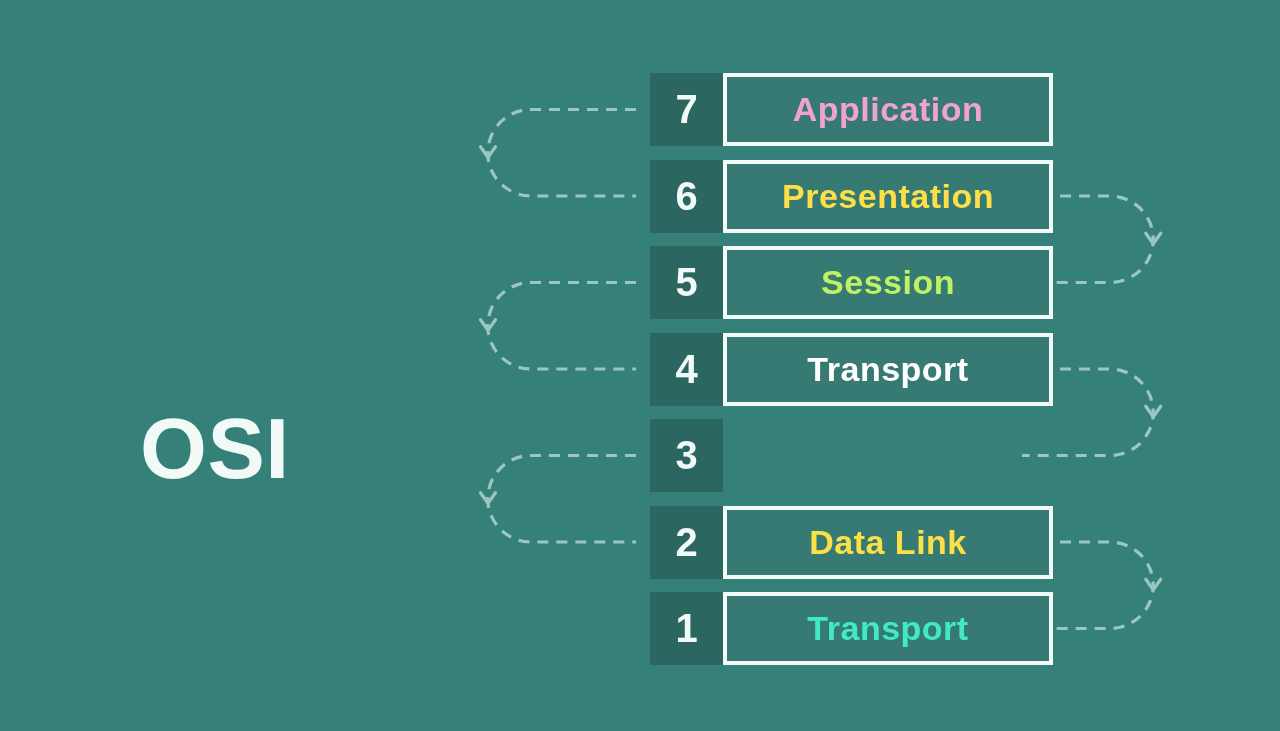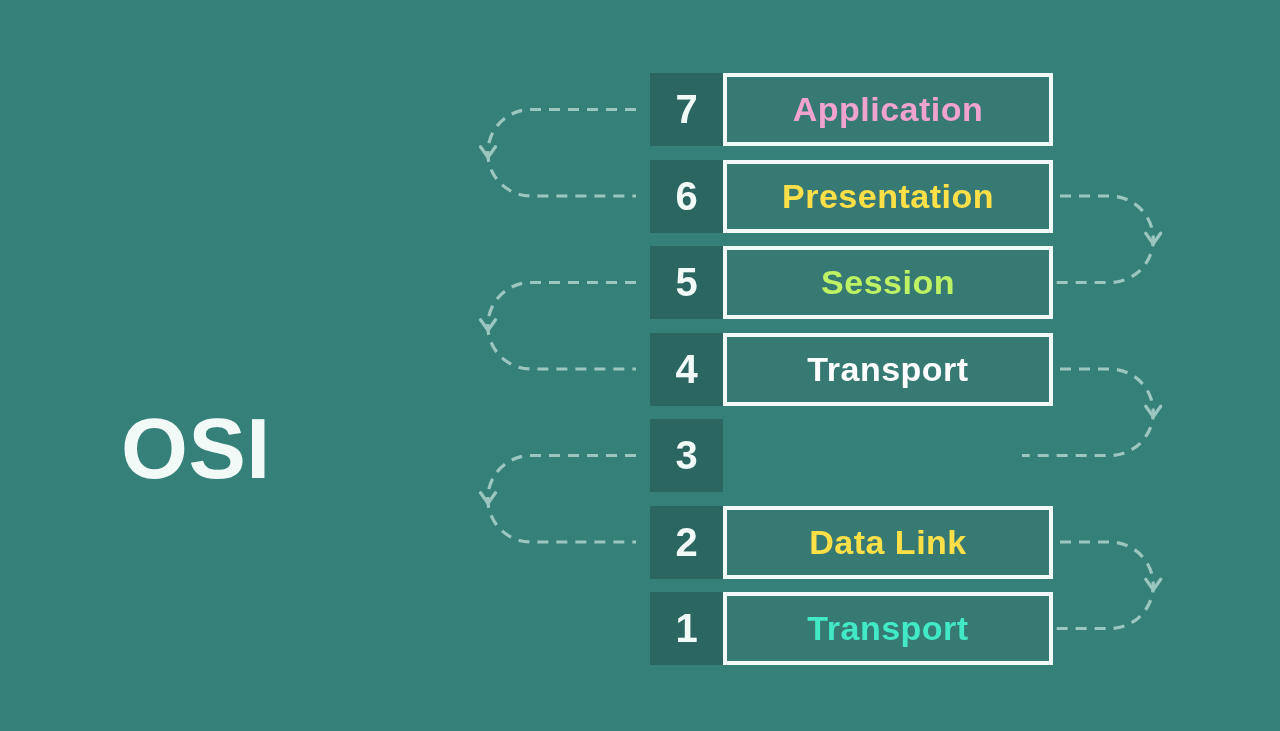--- a/index.html
+++ b/index.html
@@ -10,21 +10,21 @@
   .page {
     position: relative;
     width: 1280px;
     height: 731px;
     overflow: hidden;
     background: var(--background, #35817a);
     font-family: "Liberation Sans", sans-serif;
   }
   .title {
     position: absolute;
-    left: 121px;
+    left: 140px;
     top: 395px;
     color: var(--title-text, #f2faf8);
     font-size: 86px;
     font-weight: 700;
     line-height: 107px;
     letter-spacing: 0.5px;
   }
   .layers {
     position: absolute;
     left: 650px;

